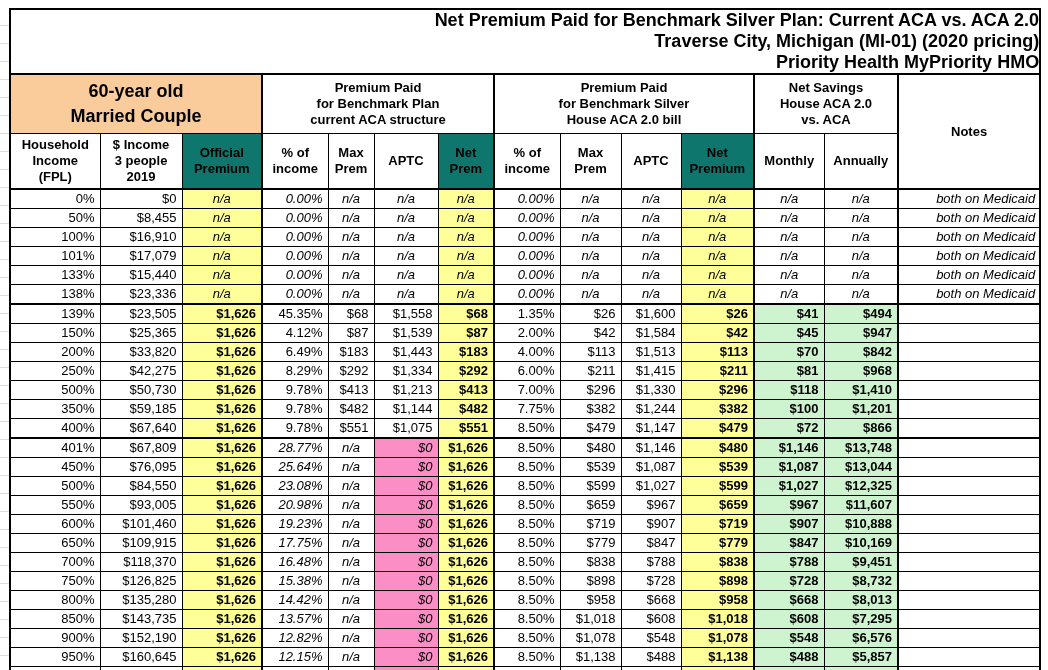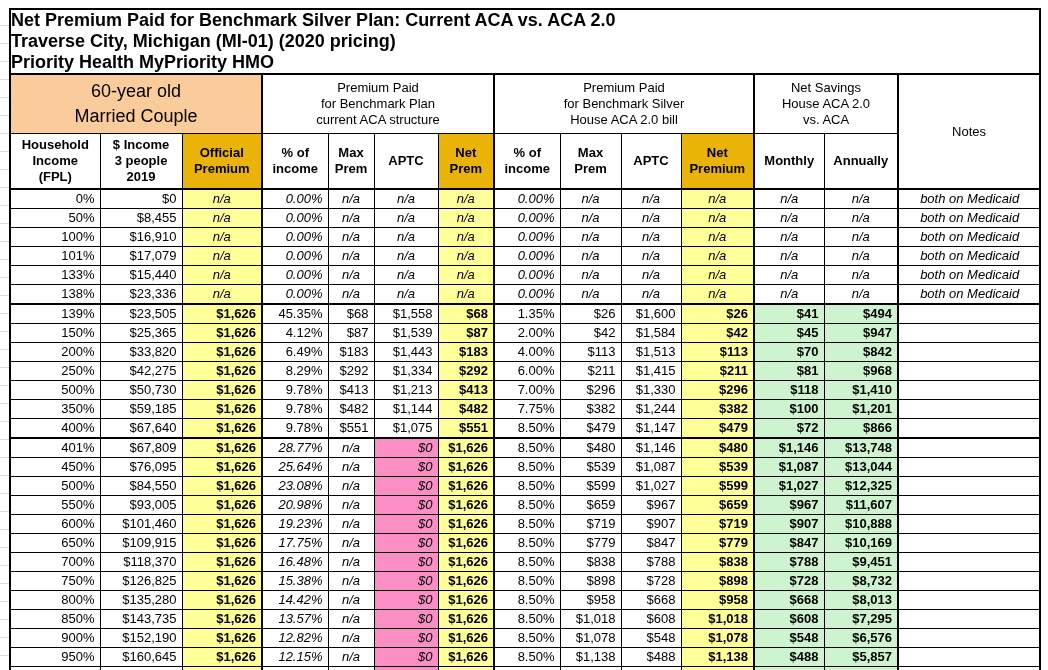--- a/index.html
+++ b/index.html
@@ -19,46 +19,46 @@
   table { border-collapse:collapse; table-layout:fixed; width:1031px; background:#fff; border:2px solid #000; }
   td, th { border:1px solid #000; padding:0; overflow:hidden; font-size:13px; color:#000; }
 
   
   col.w0{width:90px} col.w1{width:82px} col.w2{width:80px} col.w3{width:66px}
   col.w4{width:46px} col.w5{width:64px} col.w6{width:56px} col.w7{width:66px}
   col.w8{width:61px} col.w9{width:60px} col.w10{width:73px} col.w11{width:70px}
   col.w12{width:74px} col.w13{width:142px}
 
   .title-row td {
-    border:2px solid #000; height:62px; text-align:left; vertical-align:middle;
+    border:2px solid #000; height:62px; text-align:right; vertical-align:middle;
     font-weight:bold; font-size:18px; line-height:21px;
   }
   .group-row th {
-    border-top:2px solid #000; height:58px; font-weight:normal; white-space:pre-line;
+    border-top:2px solid #000; height:58px; font-weight:bold; white-space:pre-line;
     text-align:center; vertical-align:middle; font-size:13px; line-height:16px;
   }
   th.g-orange { background:#FACC9C; font-size:18px; line-height:25px; }
   .head-row th {
     border-bottom:2px solid #000; height:54px; font-weight:bold; white-space:pre-line;
     text-align:center; vertical-align:middle; font-size:13px; line-height:16px;
   }
   th.notes-h { border-bottom:2px solid #000; font-size:13px; }
   .ge { border-right-width:2px; }
 
   tbody td { height:18px; line-height:18px; text-align:right; padding:0 5px 0 0; white-space:nowrap; }
   tbody td.y { background:#FFFF99; }
   tbody td.green { background:#CDF4CE; }
   tbody td.pink { background:#FA8EC5; }
   tbody td.b { font-weight:bold; }
   tbody td.i { font-style:italic; }
   tbody td.na { text-align:center; padding:0; font-style:italic; }
-  tbody td.notes-cell { font-style:italic; padding-right:20px; }
+  tbody td.notes-cell { font-style:italic; padding-right:4px; }
   tbody tr.sec td { border-top:2px solid #000; }
   tbody tr:last-child td { border-bottom:2px solid #000; }
-  th.y { background:#eab308; }
+  th.y { background:#0f766e; }
 </style>
 </head>
 <body>
 
 <div class="left-grid"></div>
 <div class="bottom-grid">
     <div class="vline" style="left: 90px;"></div>
     <div class="vline" style="left: 172px;"></div>
     <div class="vline" style="left: 252px;"></div>
     <div class="vline" style="left: 318px;"></div>

